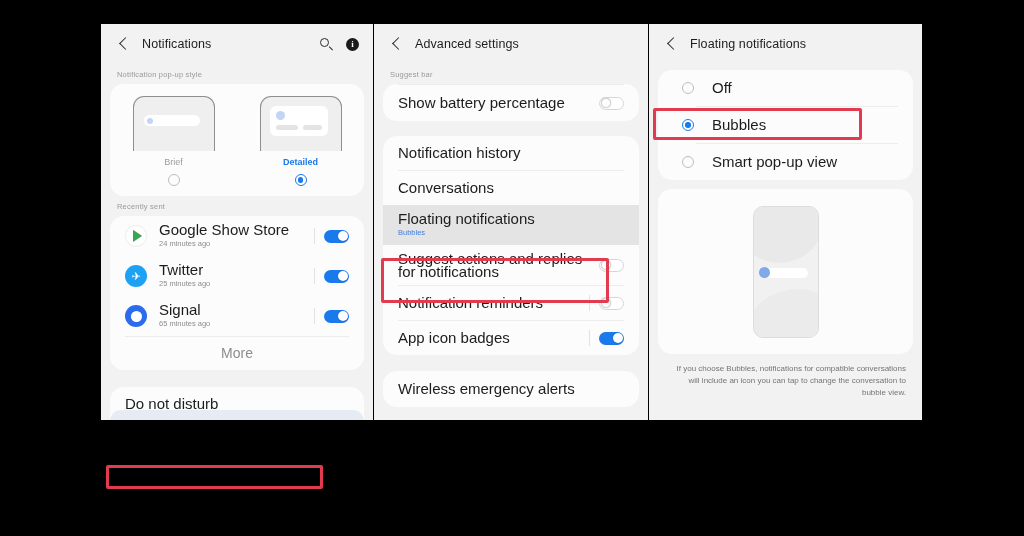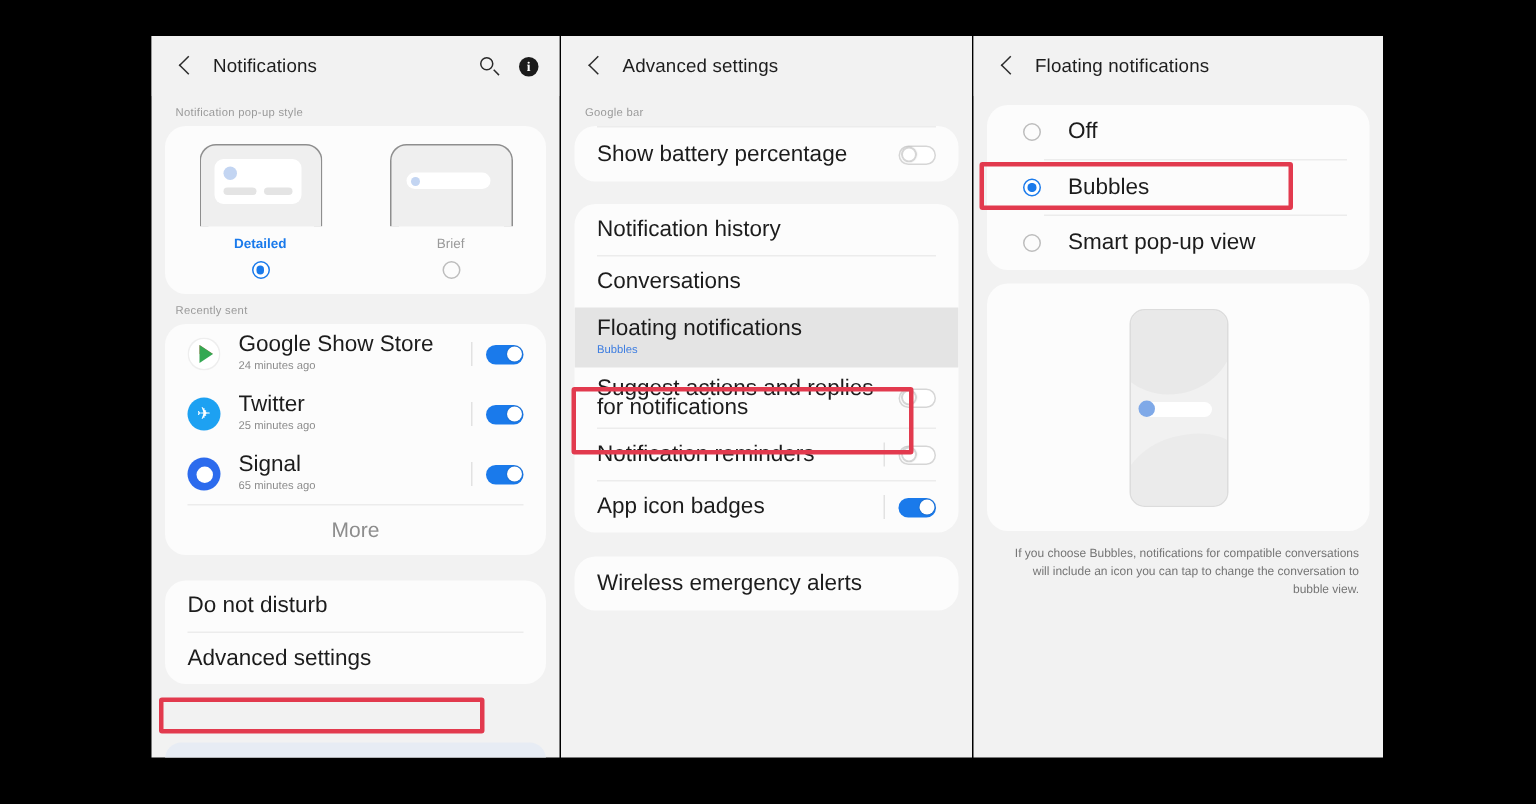--- a/index.html
+++ b/index.html
@@ -4,21 +4,21 @@
 <style>
   html,body{margin:0;padding:0;}
   body{
     width:1024px;height:536px;background:#000;overflow:hidden;
     font-family:"Liberation Sans","DejaVu Sans",sans-serif;
   }
   .stage{position:relative;width:1024px;height:536px;background:#000;}
 
   
   .panel{
-    position:absolute;top:24px;height:481px;
+    position:absolute;top:24px;height:396px;
     background:#f2f2f2;overflow:hidden;
   }
   #panel-1{left:101px;width:272px;}
   #panel-2{left:374px;width:274px;}
   #panel-3{left:649px;width:273px;}
 
   .hdr{height:40px;display:flex;align-items:center;padding:0 14px;background:#f2f2f2;}
   .back{width:18px;height:18px;flex:0 0 18px;margin-right:9px;position:relative;}
   .back::before{
     content:"";position:absolute;left:6px;top:4px;width:8px;height:8px;
@@ -160,40 +160,40 @@
       <div class="hdr-icons">
         <span class="ic-search"></span>
         <span class="ic-info">i</span>
       </div>
     </div>
 
     <div class="sect-label">Notification pop-up style</div>
 
     <div class="style-card">
       <div class="style-grid">
+        <div class="style-item">
+          <div class="thumb">
+            <div class="pill">
+                <span class="dot"></span>
+              </div>
+          </div>
+          <div class="style-name">Brief</div>
+          <div class="radio"></div>
+        </div>
         <div class="style-item">
           <div class="thumb">
             <div class="minicard">
                 <span class="dot"></span>
                 <span class="b1"></span>
                 <span class="b2"></span>
               </div>
           </div>
           <div class="style-name sel">Detailed</div>
           <div class="radio sel"></div>
         </div>
-        <div class="style-item">
-          <div class="thumb">
-            <div class="pill">
-                <span class="dot"></span>
-              </div>
-          </div>
-          <div class="style-name">Brief</div>
-          <div class="radio"></div>
-        </div>
       </div>
     </div>
 
     <div class="sect-label">Recently sent</div>
 
     <div class="card">
       <div class="row">
         <span class="appicon icon-play">
             <span class="pl2"></span>
           </span>
@@ -255,21 +255,21 @@
     <div class="tail-card"></div>
   </div>
 
   <div class="panel" id="panel-2">
 
     <div class="hdr">
       <div class="back"></div>
       <div class="hdr-title">Advanced settings</div>
     </div>
 
-    <div class="sect-label">Google bar</div>
+    <div class="sect-label">Suggest bar</div>
 
     <div class="card">
       <div class="divider"></div>
       <div class="row">
         <span class="txt"><span class="t1">Show battery percentage</span></span>
         <span class="toggle off">
             <span class="knob"></span>
           </span>
       </div>
     </div>

